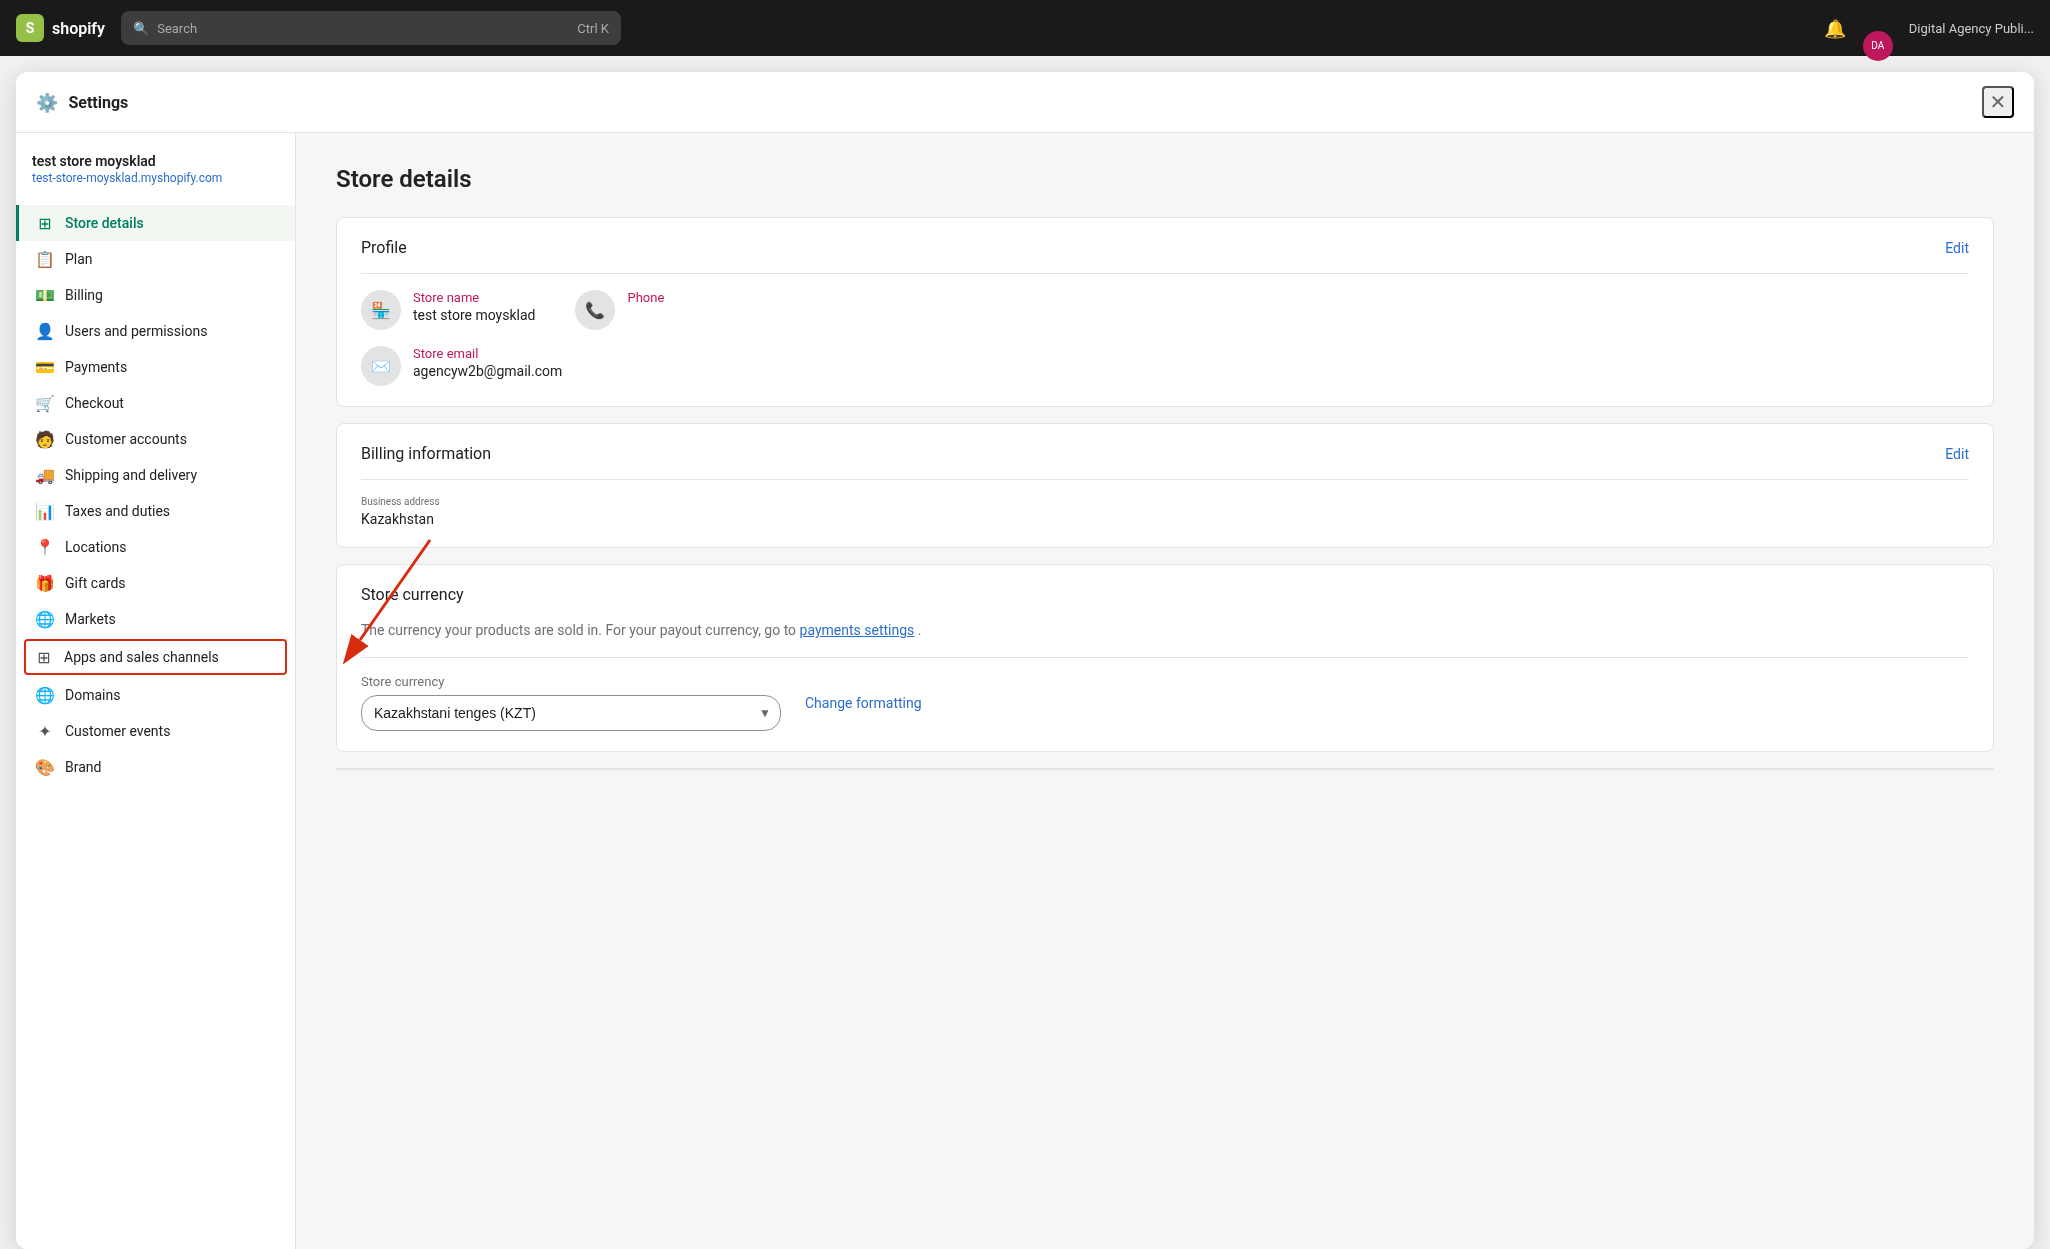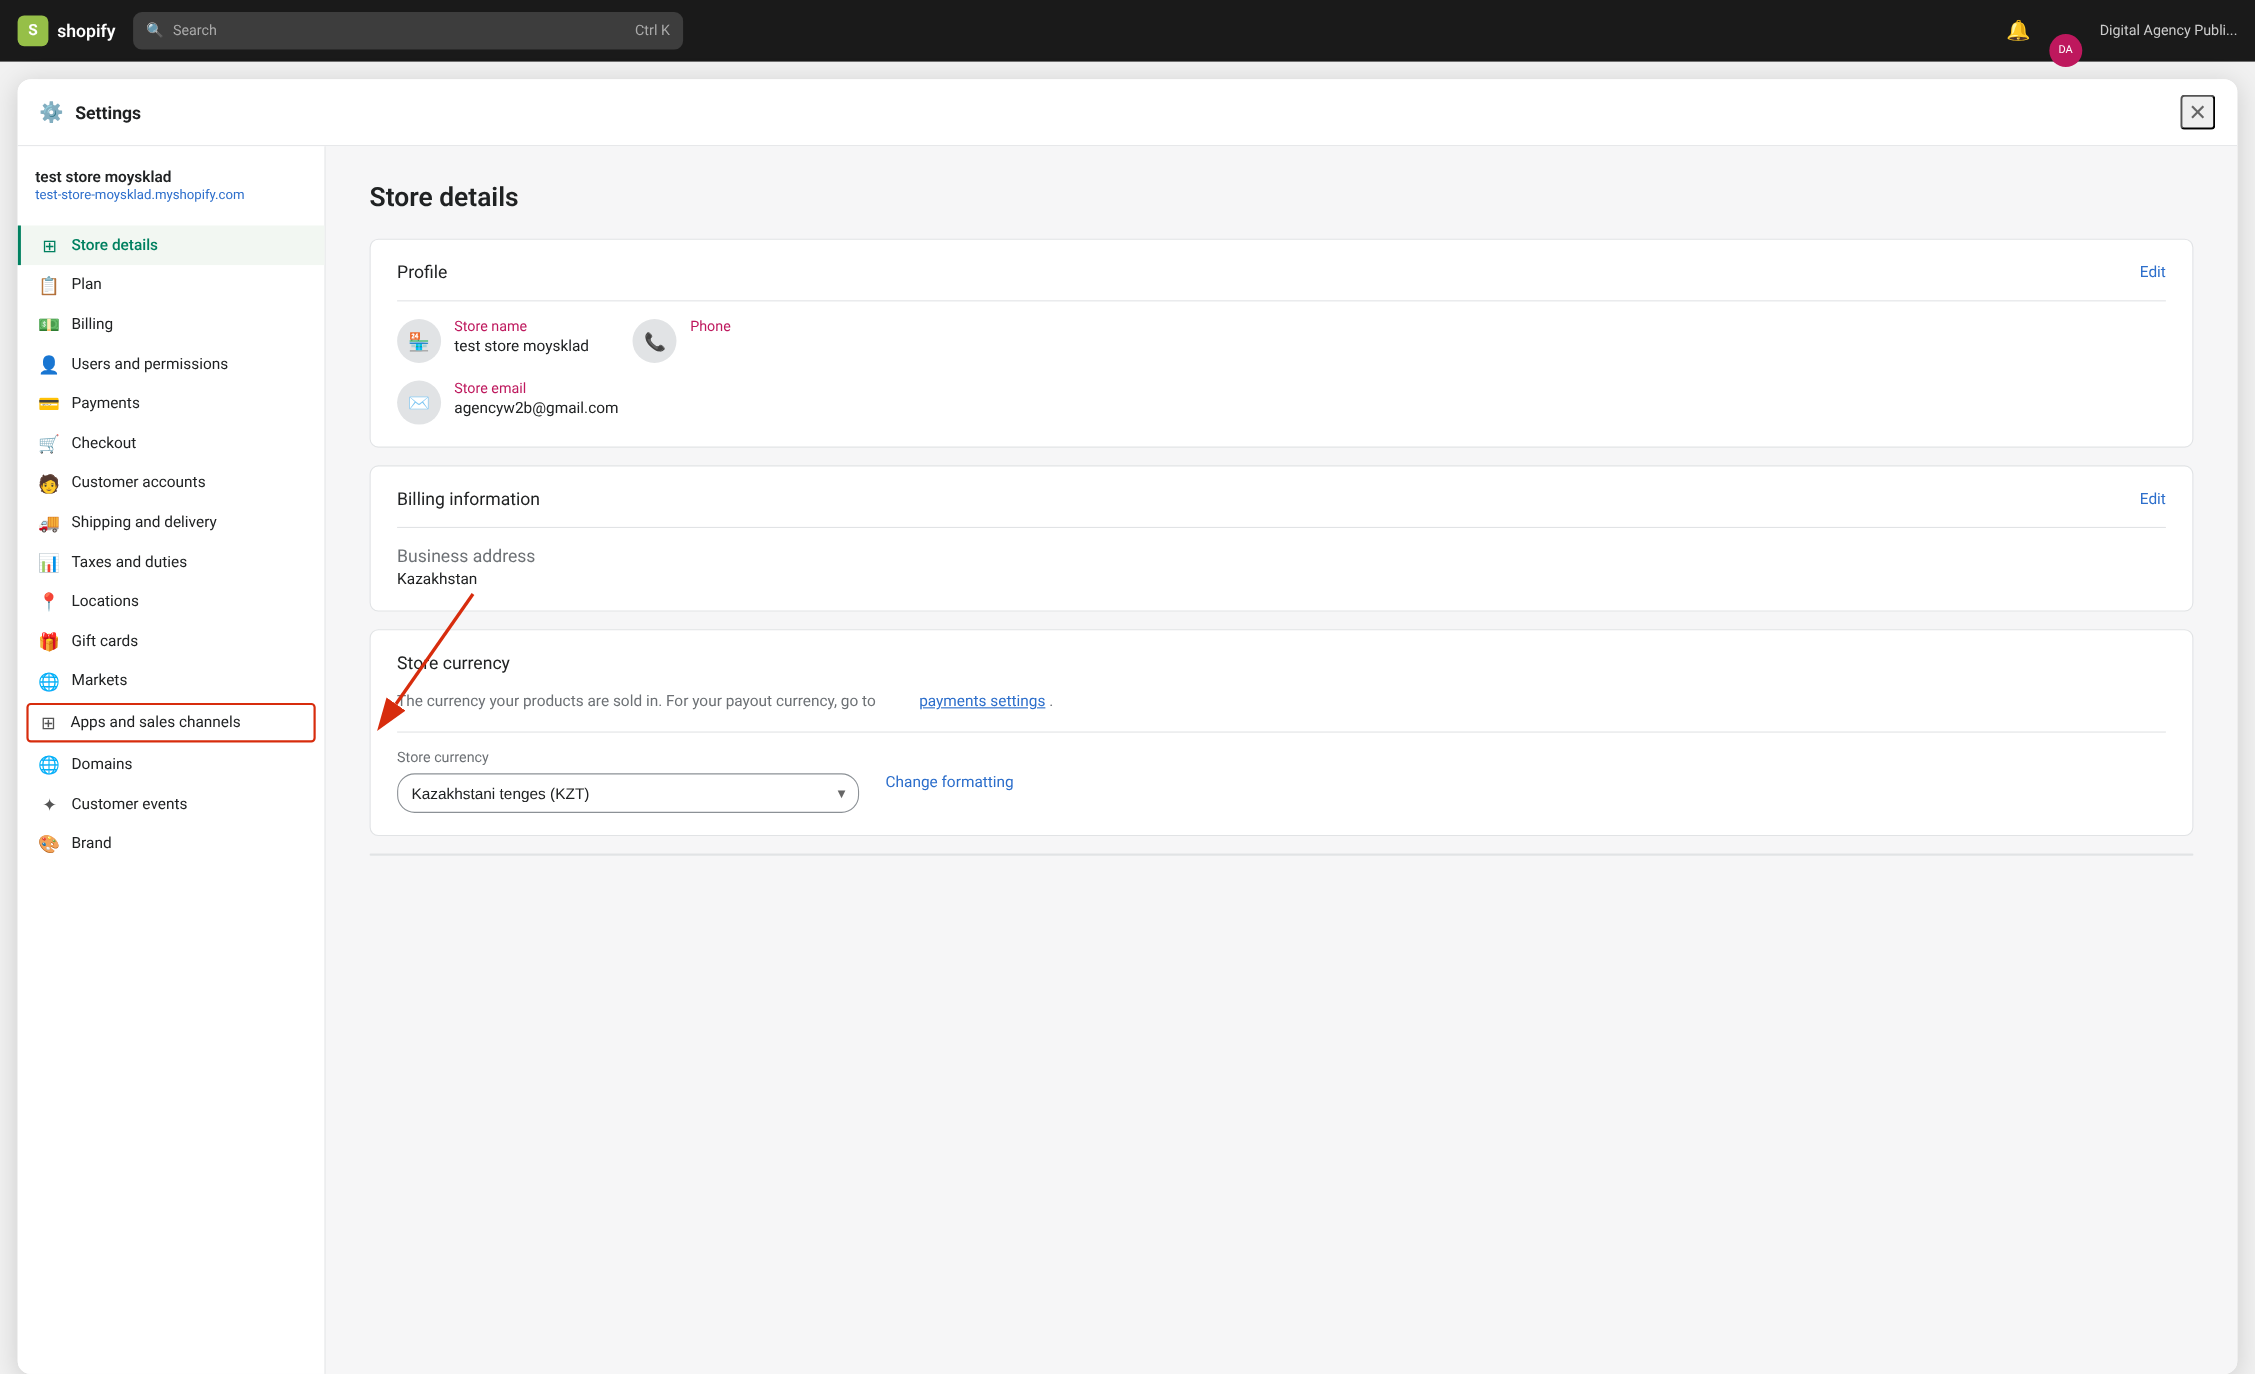--- a/index.html
+++ b/index.html
@@ -260,40 +260,39 @@
     }
     .field-value {
       font-size: 14px;
       color: #202223;
       font-weight: 400;
     }
 
     
     .billing-field { padding: 0 24px 20px; }
     .billing-label {
-      font-size: 16px;
+      font-size: 10px;
       color: #6d7175;
       margin-bottom: 4px;
     }
     .billing-value {
       font-size: 14px;
       color: #202223;
     }
 
     
     .currency-desc {
       font-size: 14px;
       color: #6d7175;
       padding: 0 24px 16px;
       line-height: 1.5;
     }
     .currency-link {
       color: #2c6ecb;
       text-decoration: underline;
-      margin-left: 36px;
     }
     .currency-row {
       display: flex;
       align-items: center;
       gap: 24px;
       padding: 0 24px 20px;
     }
     .currency-label {
       font-size: 13px;
       color: #6d7175;

